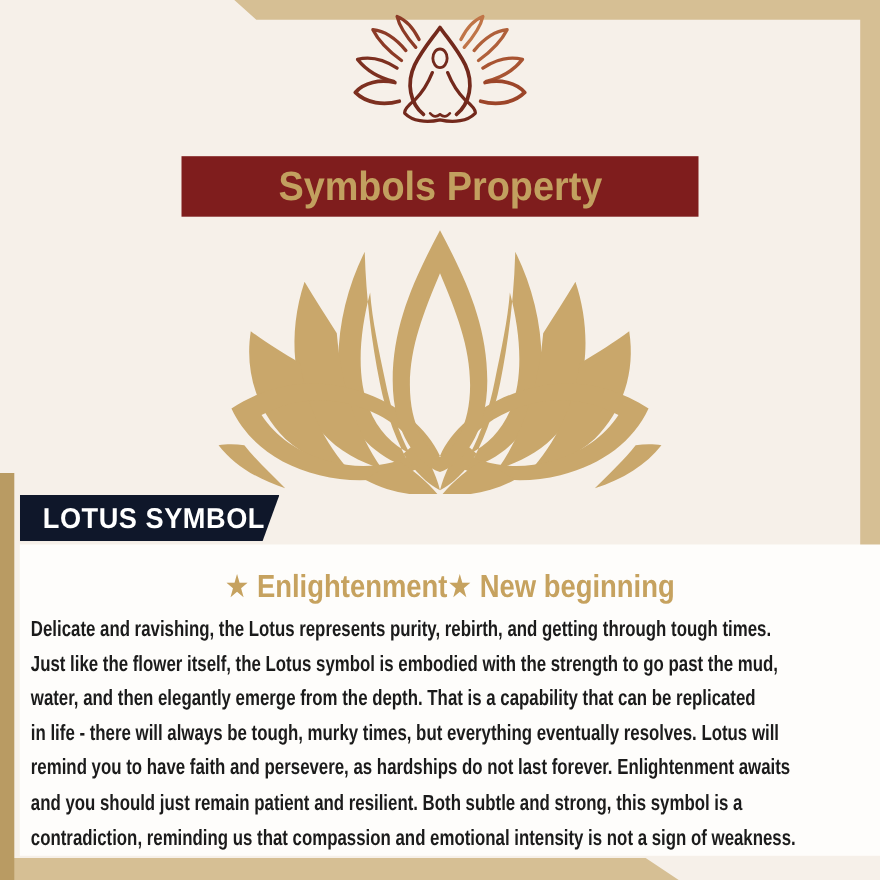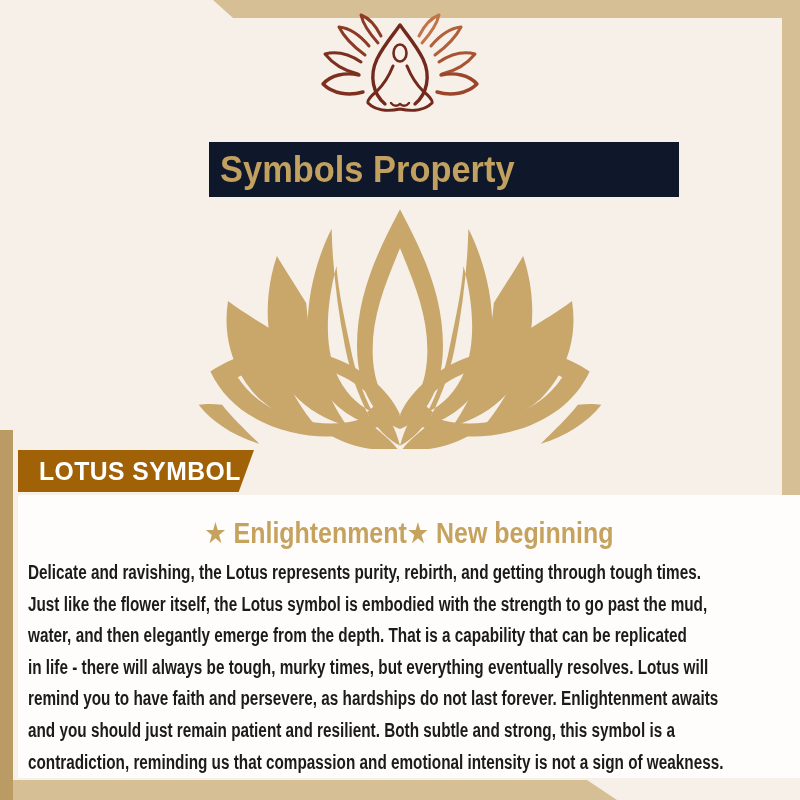--- a/index.html
+++ b/index.html
@@ -9,30 +9,30 @@
   }
   .frame-svg{position:absolute;left:0;top:0;}
   .logo-svg{position:absolute;top:12px;left:50%;transform:translateX(-50%);}
   .wordmark{
     position:absolute;top:112px;left:0;width:100%;text-align:center;
     font-family:"Liberation Serif","DejaVu Serif",serif;font-size:20px;
     font-weight:400;letter-spacing:5px;color:#3e3a36;margin-top:48px;
   }
   .title-band{
     position:absolute;left:165px;top:142px;width:470px;height:55px;
-    background:#0f172a;display:flex;align-items:center;margin-left:44px;
+    background:#7f1d1d;display:flex;align-items:center;justify-content:center;
   }
   .title-band span{
     font-size:37px;font-weight:bold;color:#c2a05f;
     transform:scaleX(0.93);white-space:nowrap;
   }
   .lotus-svg{position:absolute;left:185px;top:202px;}
   .ribbon{
     position:absolute;left:18px;top:450px;width:236px;height:42px;
-    background:#a16207;clip-path:polygon(0 0,100% 0,93.5% 100%,0 100%);
+    background:#0f172a;clip-path:polygon(0 0,100% 0,93.5% 100%,0 100%);
     display:flex;align-items:center;
   }
   .ribbon span{
     color:#ffffff;font-size:26px;font-weight:bold;padding-left:22px;
     letter-spacing:0.5px;transform:scaleX(0.95);transform-origin:left center;
     white-space:nowrap;
   }
   .card{
     position:absolute;left:18px;top:495px;width:782px;height:283px;
     background:#fefdfb;

